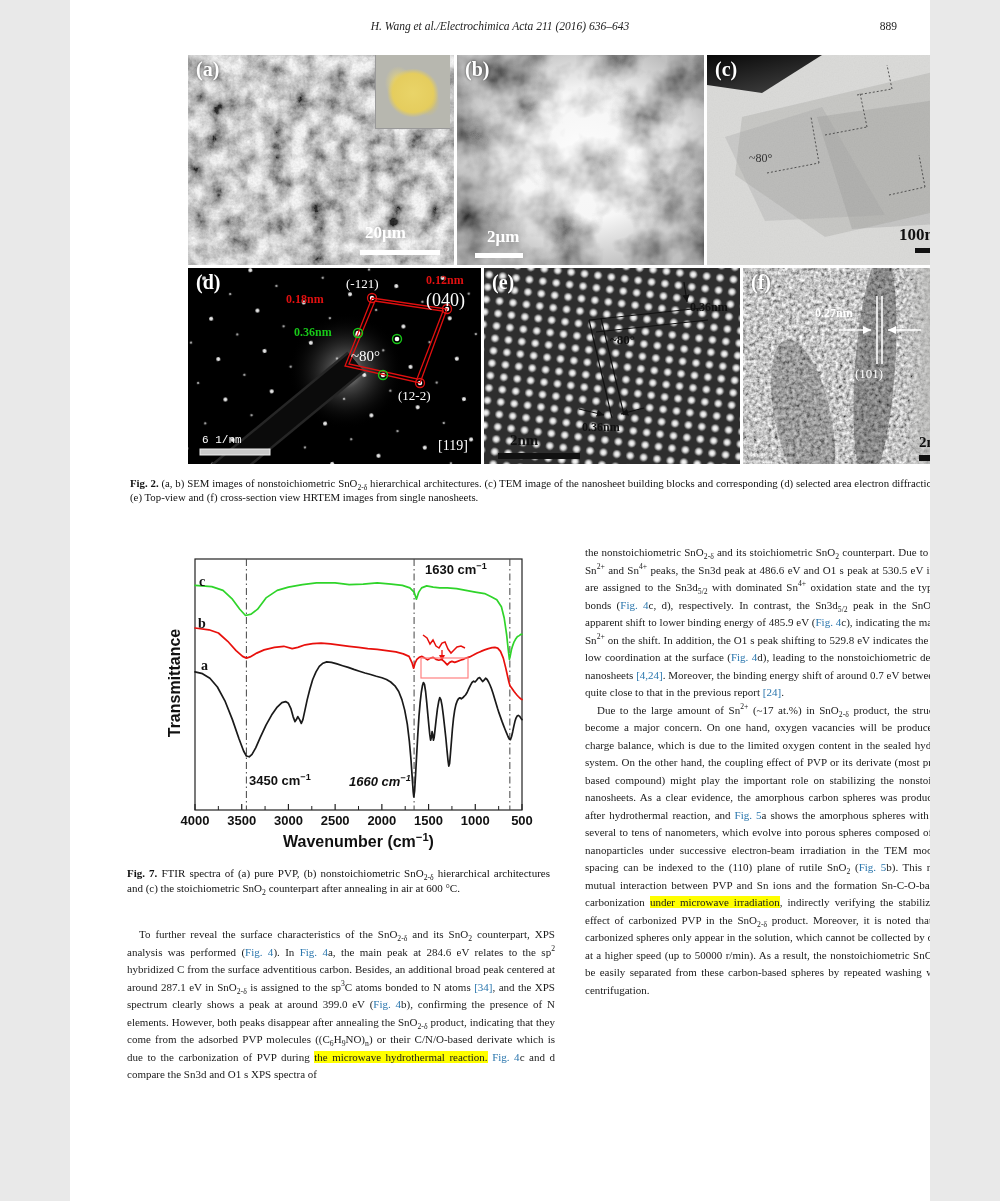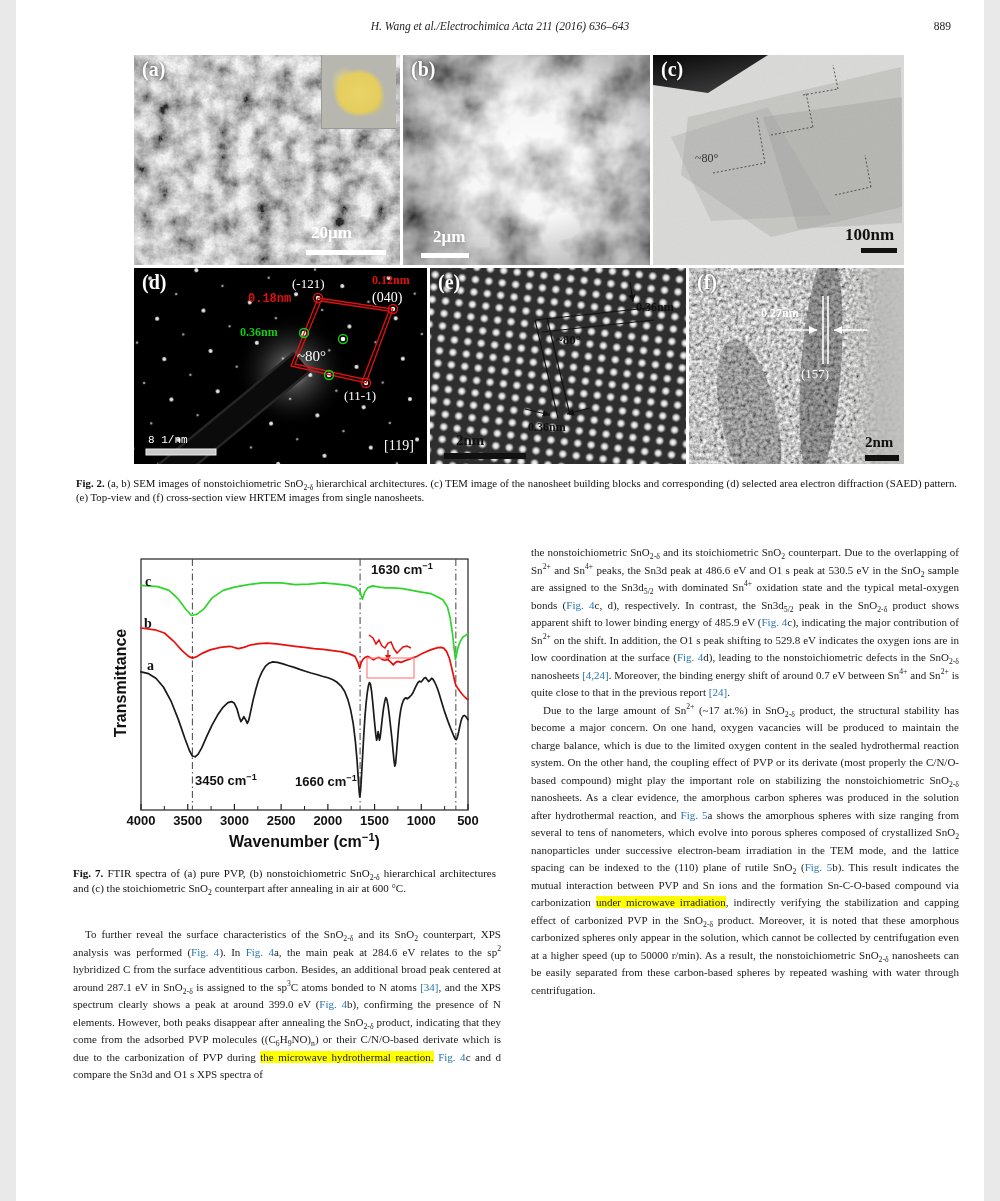--- a/index.html
+++ b/index.html
@@ -1,16 +1,16 @@
 <!DOCTYPE html>
 <html style="--link: #2a76ad; --hl: #ffff00;"><head>
 <meta charset="utf-8">
 <style>
   html,body{margin:0;padding:0;background:#e9e9e9;}
-  .page{position:relative;width:968px;height:1201px;background:#ffffff;margin:0 auto;
+  .page{position:relative;width:860px;height:1201px;background:#ffffff;margin:0 auto;
         font-family:"Liberation Serif",serif;color:#1a1a1a;overflow:hidden;}
   
   .hdr{position:absolute;top:20px;left:0;width:100%;text-align:center;
        font-style:italic;font-size:11.5px;color:#222;}
   .pagenum{position:absolute;top:20px;right:33px;font-size:11.5px;font-style:normal;color:#222;}
   
   .fig2{position:absolute;left:118px;top:55px;width:770px;}
   .frow{display:flex;gap:3px;}
   .frow+.frow{margin-top:3px;}
   .panel{position:relative;overflow:hidden;background:#777;}
@@ -181,27 +181,27 @@
           <g fill="none" stroke="#18c818" stroke-width="1.4">
             <circle cx="170" cy="65" r="4.5"></circle>
               <circle cx="209" cy="71" r="4.5"></circle>
               <circle cx="195" cy="107" r="4.5"></circle>
           </g>
           <rect x="12" y="181" width="70" height="6" fill="#c9c9c9" stroke="#eee" stroke-width="1"></rect>
         </svg>
         <div class="plabel">(d)</div>
         <div class="ov wht anno" style="left:158px;top:8px;font-weight:normal;font-size:13px;">(-121)</div>
         <div class="ov anno" style="left:238px;top:5px;color:#e01010;">0.12nm</div>
-        <div class="ov anno" style="left:114px;top:24px;color:#e01010;font-family:Liberation Mono, monospace;">0.18nm</div>
-        <div class="ov wht anno" style="left:238px;top:22px;font-weight:normal;font-size:14px;">(040)</div>
+        <div class="ov anno" style="left:98px;top:24px;color:#e01010;">0.18nm</div>
+        <div class="ov wht anno" style="left:238px;top:22px;font-weight:normal;font-size:18px;">(040)</div>
         <div class="ov anno" style="left:106px;top:57px;color:#18c818;">0.36nm</div>
         <div class="ov wht" style="left:163px;top:80px;font:15px 'Liberation Serif',serif;">~80°</div>
-        <div class="ov wht anno" style="left:210px;top:120px;font-weight:normal;font-size:13px;">(11-1)</div>
+        <div class="ov wht anno" style="left:210px;top:120px;font-weight:normal;font-size:13px;">(12-2)</div>
         <div class="ov wht" style="left:250px;top:170px;font:14px 'Liberation Serif',serif;">[119]</div>
-        <div class="ov wht" style="left:14px;top:166px;font:11px 'Liberation Mono','DejaVu Sans Mono',monospace;">8 1/nm</div>
+        <div class="ov wht" style="left:14px;top:166px;font:11px 'Liberation Mono','DejaVu Sans Mono',monospace;">6 1/nm</div>
       </div>
 
       <div class="panel" style="width:256px;height:196px;">
         <svg width="256" height="196">
           <radialGradient id="gDot" cx="50%" cy="50%" r="50%">
               <stop offset="0%" stop-color="#fff"></stop>
               <stop offset="45%" stop-color="#f2f2f2" stop-opacity="0.9"></stop>
               <stop offset="100%" stop-color="#fff" stop-opacity="0"></stop>
             </radialGradient>
           <pattern id="pLat" width="13.5" height="12.5" patternTransform="rotate(7)" patternUnits="userSpaceOnUse">
@@ -258,21 +258,21 @@
           <g stroke="#ffffff">
             <line x1="134" y1="28" x2="134" y2="96" stroke-width="1.6"></line>
             <line x1="139" y1="28" x2="139" y2="96" stroke-width="1.6"></line>
             <line x1="96" y1="62" x2="128" y2="62" stroke-width="1.4" marker-end="url(#ahw)"></line>
             <line x1="178" y1="62" x2="145" y2="62" stroke-width="1.4" marker-end="url(#ahw)"></line>
           </g>
           <rect x="176" y="187" width="34" height="6" fill="#111"></rect>
         </svg>
         <div class="plabel">(f)</div>
         <div class="ov wht anno" style="left:72px;top:38px;">0.27nm</div>
-        <div class="ov wht anno" style="left:112px;top:98px;font-weight:normal;font-size:13px;">(157)</div>
+        <div class="ov wht anno" style="left:112px;top:98px;font-weight:normal;font-size:13px;">(101)</div>
         <div class="ov blk sctext" style="left:176px;top:166px;">2nm</div>
       </div>
     </div>
   </div>
 
   <div class="cap" style="left:60px;top:477px;width:881px;"><b>Fig. 2. </b>(a, b) SEM images of nonstoichiometric SnO<sub>2-δ</sub> hierarchical architectures. (c) TEM image of the nanosheet building blocks and corresponding (d) selected area electron diffraction (SAED) pattern. (e) Top-view and (f) cross-section view HRTEM images from single nanosheets.</div>
 
   <div class="chart">
     <svg id="chart-svg" width="375" height="312">
       <rect x="30" y="12" width="327" height="251" fill="#fff" stroke="#222" stroke-width="1.2"></rect>
@@ -316,21 +316,21 @@
         <polyline points="258,88 262,91 265,97 268,93 271,99 274,101 277,96 280,95 283,102 286,106 289,103 292,100 296,99 300,101" fill="none" stroke="#e8100c" stroke-width="1.5"></polyline>
         <line x1="277" y1="103" x2="277" y2="110" stroke="#e8100c" stroke-width="1.3"></line>
         <path d="M274,108 L277,114 L280,108 z" fill="#e8100c"></path>
         <rect x="256" y="111" width="47" height="20" fill="none" stroke="#ff8080" stroke-width="1.2"></rect>
       </g>
     </svg>
     <div class="ylab">Transmittance</div>
     <div class="xlab">Wavenumber (cm<sup>−1</sup>)</div>
     <div class="cnote" style="left:252px;top:15px;margin-left:8px;">1630 cm<sup>−1</sup></div>
     <div class="cnote" style="left:84px;top:226px;">3450 cm<sup>−1</sup></div>
-    <div class="cnote" style="left:184px;top:227px;">1660 cm<sup>−1</sup></div>
+    <div class="cnote" style="left:184px;top:227px;font-style:italic;">1660 cm<sup>−1</sup></div>
     <div class="clabel" style="left:34px;top:27px;">c</div>
     <div class="clabel" style="left:33px;top:69px;">b</div>
     <div class="clabel" style="left:36px;top:111px;">a</div>
   </div>
 
   <div class="cap" style="left:57px;top:866px;width:423px;font-size:11px;line-height:14.5px;"><b>Fig. 7. </b>FTIR spectra of (a) pure PVP, (b) nonstoichiometric SnO<sub>2-δ</sub> hierarchical architectures and (c) the stoichiometric SnO<sub>2</sub> counterpart after annealing in air at 600 °C.</div>
 
   <div class="col" style="left:57px;top:926px;">
       <p class="para ind">To further reveal the surface characteristics of the SnO<sub>2-δ</sub> and its SnO<sub>2</sub> counterpart, XPS analysis was performed (<span class="link">Fig. 4</span>). In <span class="link">Fig. 4</span>a, the main peak at 284.6 eV relates to the sp<sup>2</sup> hybridized C from the surface adventitious carbon. Besides, an additional broad peak centered at around 287.1 eV in SnO<sub>2-δ</sub> is assigned to the sp<sup>3</sup>C atoms bonded to N atoms <span class="link">[34]</span>, and the XPS spectrum clearly shows a peak at around 399.0 eV (<span class="link">Fig. 4</span>b), confirming the presence of N elements. However, both peaks disappear after annealing the SnO<sub>2-δ</sub> product, indicating that they come from the adsorbed PVP molecules ((C<sub>6</sub>H<sub>9</sub>NO)<sub>n</sub>) or their C/N/O-based derivate which is due to the carbonization of PVP during <span class="hl">the microwave hydrothermal reaction.</span> <span class="link">Fig. 4</span>c and d compare the Sn3d and O1 s XPS spectra of</p>
     </div>

